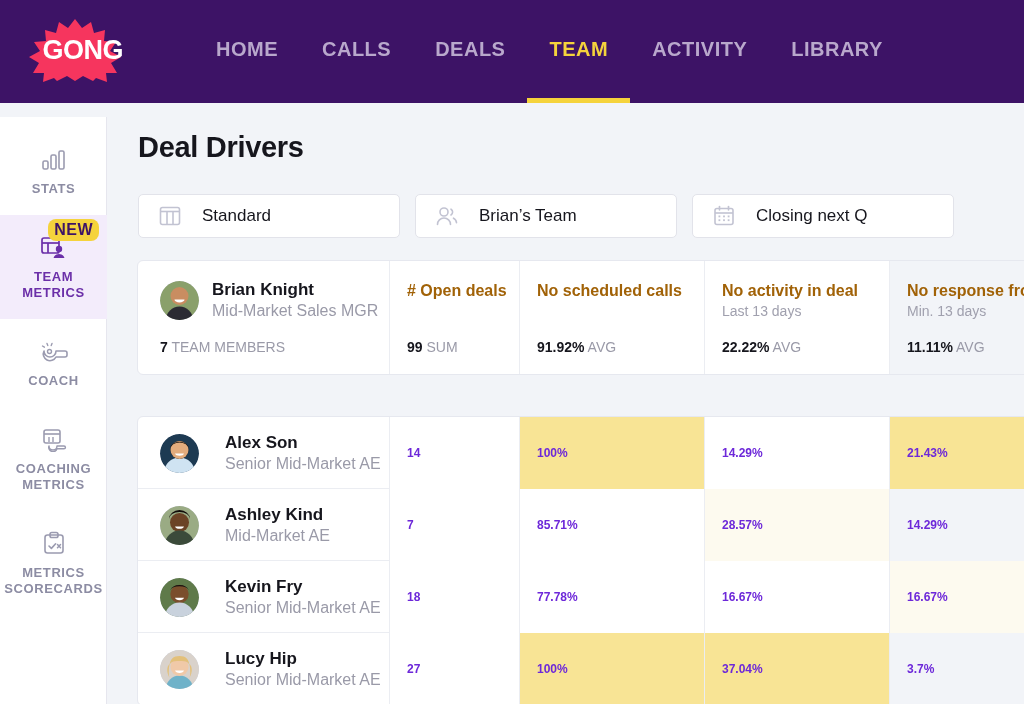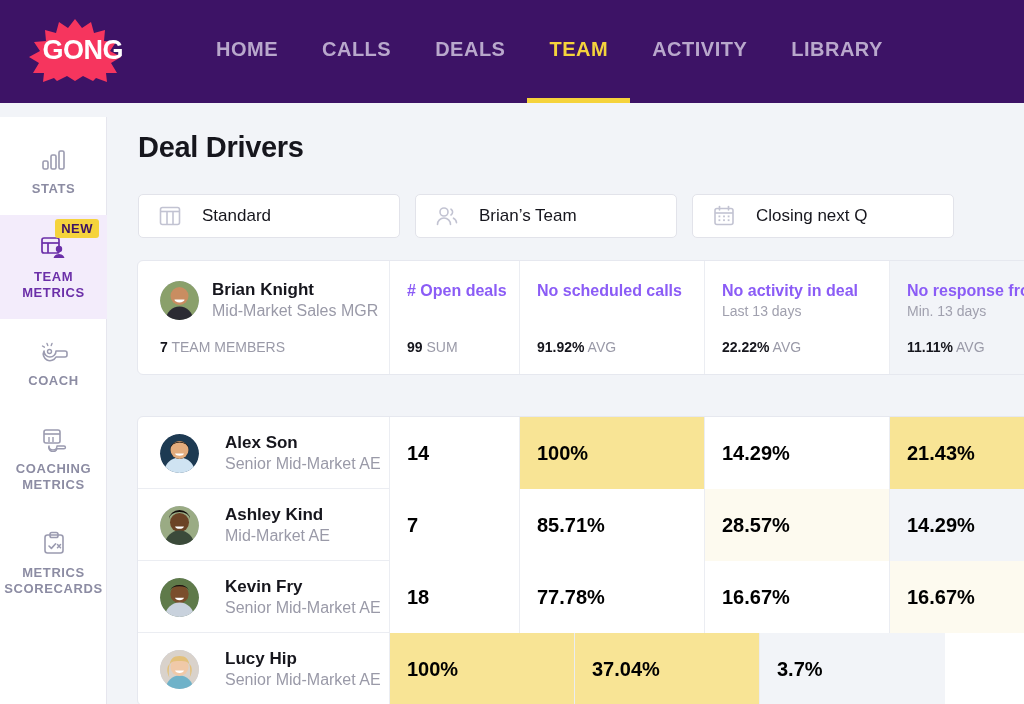--- a/index.html
+++ b/index.html
@@ -74,22 +74,22 @@
   }
   .side-label {
     font-size: 13px; font-weight: bold;
     color: #8c8ca3; letter-spacing: 0.6px; line-height: 16px;
     white-space: pre-line;
   }
   .side-item.active .side-label { color: #6b2fa8; }
   .new-badge {
     position: absolute; right: 8px; top: 4px;
     background: #f5d33c; color: #3d1366;
-    font-size: 13px; font-weight: bold;
-    padding: 2px 6px; border-radius: 3px;
+    font-size: 16px; font-weight: bold;
+    padding: 2px 6px; border-radius: 8px;
     letter-spacing: 0.5px;
   }
 
   
   #main {
     position: absolute; left: 107px; top: 103px;
     width: 917px; height: 601px;
     background: #f2f4f8;
     overflow: hidden;
   }
@@ -137,21 +137,21 @@
     background: #cfd3dd;
     overflow: hidden; position: relative;
   }
   .sum-name { font-size: 17px; font-weight: bold; color: #16161d; line-height: 21px; }
   .sum-role { font-size: 16px; color: #9a9aa8; line-height: 21px; }
   .sum-foot {
     position: absolute; left: 22px; bottom: 19px;
     font-size: 14px; color: #9a9aa8;
   }
   .sum-foot b { color: #16161d; font-size: 14px; }
-  .met-title { padding: 20px 0 0 17px; font-size: 16px; font-weight: bold; color: #8b5cf6; white-space: nowrap; line-height: 20px; }
+  .met-title { padding: 20px 0 0 17px; font-size: 16px; font-weight: bold; color: #a16207; white-space: nowrap; line-height: 20px; }
   .met-sub { padding: 2px 0 0 17px; font-size: 14px; color: #a0a0ae; white-space: nowrap; }
   .met-foot { position: absolute; left: 17px; bottom: 19px; font-size: 14px; color: #9a9aa8; white-space: nowrap; }
   .met-foot b { color: #16161d; font-size: 14px; }
 
   
   #datatable {
     position: absolute; left: 30px; top: 313px;
     width: 917px;
     background: #ffffff;
     border: 1px solid #e6e8ef;
@@ -160,21 +160,21 @@
   }
   .row { display: flex; height: 72px; border-bottom: 1px solid #ebedf2; }
   .row:last-child { border-bottom: none; }
   .cell { height: 72px; border-right: 1px solid #ebedf2; display: flex; align-items: center; }
   .cell:last-child { border-right: none; }
   .cell.person { width: 252px; flex: none; padding-left: 22px; }
   .cell.metric { width: 130px; flex: none; padding-left: 17px; }
   .cell.metric.wide { width: 185px; }
   .row-name { font-size: 17px; font-weight: bold; color: #16161d; line-height: 21px; }
   .row-role { font-size: 16px; color: #9a9aa8; line-height: 21px; }
-  .cell-val { font-size: 20px; font-weight: bold; color: #000000; }
+  .cell-val { font-size: 12px; font-weight: bold; color: #6d28d9; }
 
   .hl-strong { background: #f8e495; }
   .hl-faint  { background: #fdfaef; }
   .hl-none   { background: #ffffff; }
   .hl-grey   { background: #f2f4f8; }
 </style>
 </head>
 <body>
 
 <div id="topnav">
@@ -481,20 +481,23 @@
             <path d="M9.5 14 c-1 6 -1 11 0 14 c-3 -6 -3 -11 0 -14z" fill="#e3c07a"></path>
             <path d="M29.5 14 c1 6 1 11 0 14 c3 -6 3 -11 0 -14z" fill="#e3c07a"></path>
             <path d="M15 20.6 a4.6 3 0 0 0 9 0 z" fill="#fff"></path>
           </svg>
         </span>
         <span style="margin-left:13px">
           <div class="row-name">Lucy Hip</div>
           <div class="row-role">Senior Mid-Market AE</div>
         </span>
       </div>
+      <div class="cell metric hl-none">
+          <span class="cell-val">27</span>
+        </div>
       <div class="cell metric wide hl-strong">
           <span class="cell-val">100%</span>
         </div>
       <div class="cell metric wide hl-strong">
           <span class="cell-val">37.04%</span>
         </div>
       <div class="cell metric wide hl-grey">
           <span class="cell-val">3.7%</span>
         </div>
     </div>

